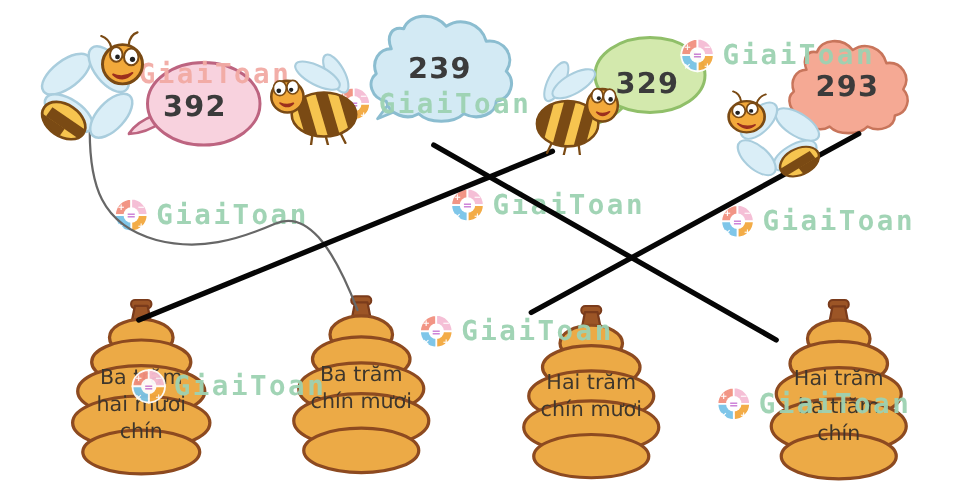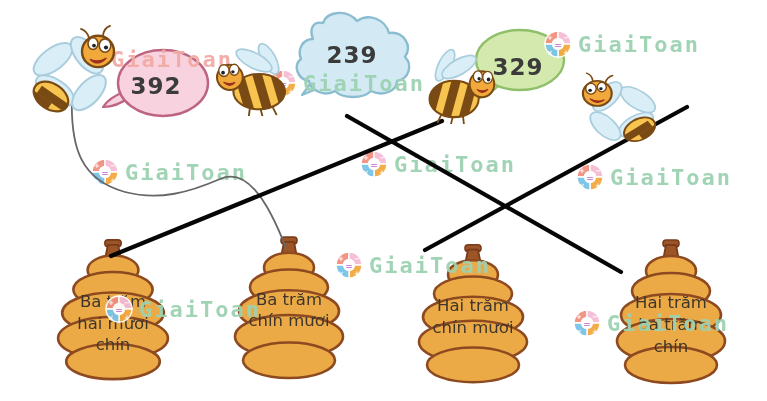--- a/index.html
+++ b/index.html
@@ -43,20 +43,29 @@
         </svg>
         <div class="bubble-number">239</div>
       </div>
       <div class="abs" style="left: 469px; top: 26px; width: 98px; height: 78px;">
         <svg width="100%" height="100%" viewBox="0 0 98 78" preserveAspectRatio="none">
     <path d="M22,54 C15,65 9,70 3,74 C15,72 25,65 32,57 Z" fill="#d3e9ad" stroke="#90bf69" stroke-width="2.2" stroke-linejoin="round"></path>
     <ellipse cx="51" cy="34" rx="44" ry="30" fill="#d3e9ad" stroke="#90bf69" stroke-width="2.4"></ellipse>
         </svg>
         <div class="bubble-number">329</div>
       </div>
+      <div class="abs" style="left: 625px; top: 26px; width: 106px; height: 84px;">
+        <svg width="100%" height="100%" viewBox="0 0 126 96" preserveAspectRatio="none">
+    <path d="M28,70 L13,90 L42,78 Z" fill="#f5a994" stroke="#c8755b" stroke-width="2.2" stroke-linejoin="round"></path>
+    <path d="M24,34 C14,34 8,44 12,54 C4,60 8,74 20,76 C22,86 36,92 46,86 C54,94 74,94 82,86
+             C94,92 108,86 108,76 C120,74 124,60 116,52 C124,40 114,26 100,28 C96,14 80,8 68,16
+             C58,4 38,6 34,18 C24,16 20,24 24,34 Z" fill="#f5a994" stroke="#c8755b" stroke-width="2.4" stroke-linejoin="round"></path>
+        </svg>
+        <div class="bubble-number">293</div>
+      </div>
     </div>
   <div id="hives-layer" class="layer">
       <div class="abs" style="left: 52px; top: 236px; width: 122px; height: 148px;">
     <svg width="100%" height="100%" viewBox="0 0 120 152" preserveAspectRatio="none">
       <rect x="52" y="4" width="16" height="7" rx="3.2" fill="#9c5526" stroke="#7a3b1b" stroke-width="1.6"></rect>
       <path d="M55,9 h10 l2.5,13 h-15 Z" fill="#9c5526" stroke="#7a3b1b" stroke-width="1.8" stroke-linejoin="round"></path>
       <ellipse cx="60" cy="35" rx="25" ry="15" fill="#ecaa46" stroke="#8d4a20" stroke-width="2.6"></ellipse>
       <ellipse cx="60" cy="55" rx="39" ry="18" fill="#ecaa46" stroke="#8d4a20" stroke-width="2.6"></ellipse>
       <ellipse cx="60" cy="79" rx="50" ry="21" fill="#ecaa46" stroke="#8d4a20" stroke-width="2.6"></ellipse>
       <ellipse cx="60" cy="105" rx="54" ry="22" fill="#ecaa46" stroke="#8d4a20" stroke-width="2.6"></ellipse>

